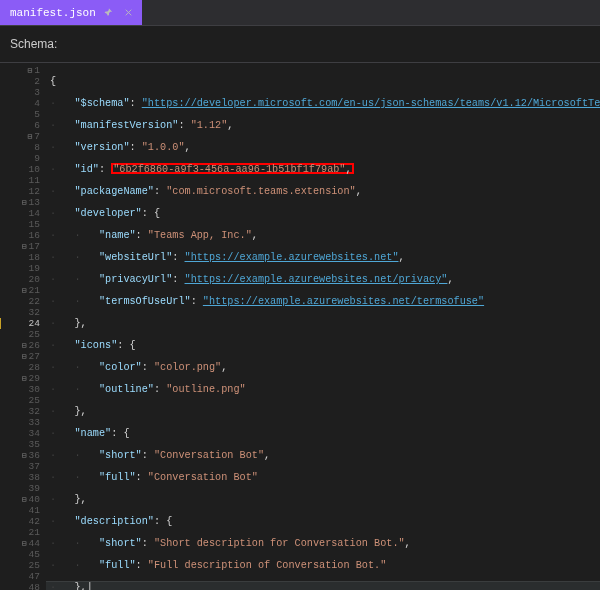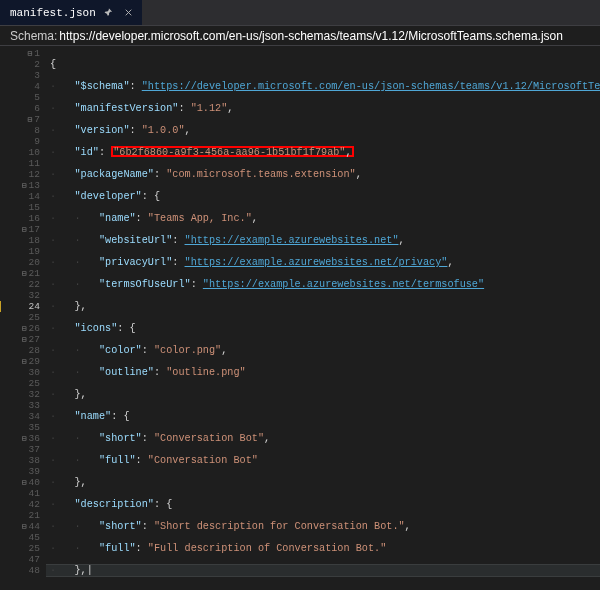--- a/index.html
+++ b/index.html
@@ -13,41 +13,41 @@
   }
   .tab-bar {
     height: 26px;
     background: #2d2d30;
     display: flex;
     align-items: flex-end;
     border-bottom: 1px solid #3e3e42;
   }
   .tab {
     height: 26px;
-    background: #0f172a;
+    background: #8b5cf6;
     padding: 0 6px 0 10px;
     display: flex;
     align-items: center;
     gap: 6px;
     font-size: 11px;
     color: #ffffff;
     border-top: 1px solid #3e3e42;
   }
   .tab .pin, .tab .close {
     width: 14px; height: 14px;
     display: inline-flex; align-items: center; justify-content: center;
     color: #bbb;
   }
   .schema-bar {
-    height: 20px;
+    height: 37px;
     background: #1e1e1e;
     border-bottom: 1px solid #3e3e42;
     display: flex; align-items: center;
     padding: 0 10px;
-    gap: 2px;
+    gap: 8px;
     font-size: 12px;
     font-family: 'Segoe UI', Arial, sans-serif;
   }
   .schema-bar .label { color: #cccccc; }
   .schema-bar .url { color: #ffffff; flex: 1; white-space: nowrap; overflow: hidden; }
   .editor {
     display: flex;
     height: calc(590px - 26px - 24px);
     background: #1e1e1e;
     overflow: hidden;
@@ -107,21 +107,20 @@
     <span class="close">
       <svg width="9" height="9" viewBox="0 0 16 16">
           <path stroke="#bbb" stroke-width="1.6" d="M3 3l10 10M13 3L3 13"></path>
         </svg>
     </span>
   </div>
 </div>
 
 <div class="schema-bar">
   <span class="label">Schema:</span>
-  <span class="url">https://developer.microsoft.com/en-us/json-schemas/teams/v1.12/MicrosoftTeams.schema.json</span>
 </div>
 
 <div class="editor">
   <div class="gutter">
     <div class="ln"><span class="fold">⊟</span>1</div>
     <div class="ln">2</div>
       <div class="ln">3</div>
       <div class="ln">4</div>
       <div class="ln">5</div>
       <div class="ln">6</div>

